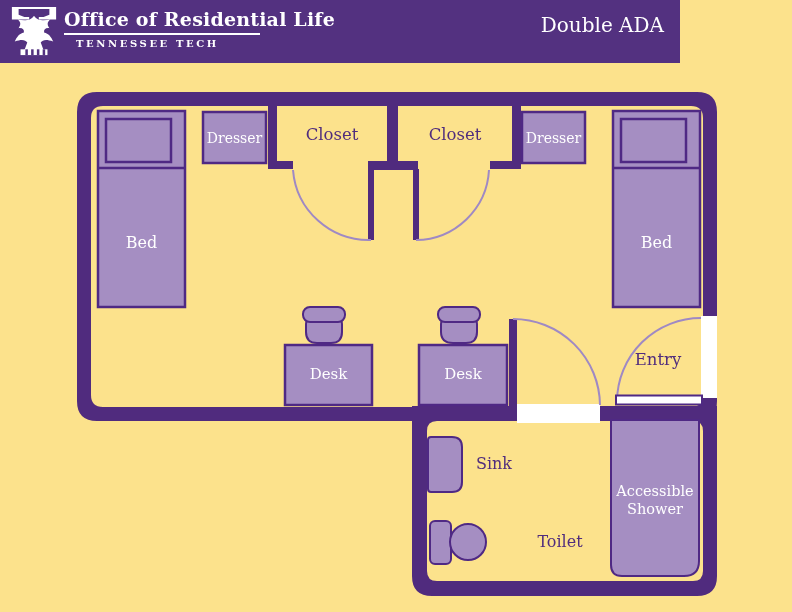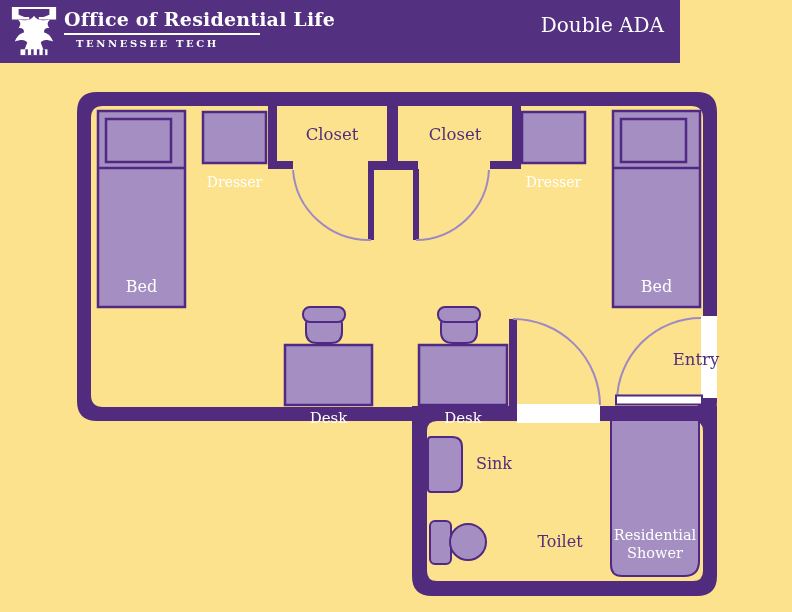--- a/index.html
+++ b/index.html
@@ -14,21 +14,21 @@
   
   .header{position:absolute;left:0;top:0;width:680px;height:63px;background:var(--header-bg);z-index:2;}
   .logo{position:absolute;left:11px;top:7px;width:46px;height:50px;}
   .org-block{position:absolute;left:64px;top:8px;color:#fff;}
   .org-name{font-size:19px;font-weight:bold;letter-spacing:.2px;white-space:nowrap;}
   .org-rule{width:196px;height:2px;background:#fff;margin-top:3px;}
   .org-sub{font-size:10px;font-weight:bold;letter-spacing:2.6px;margin-top:3px;white-space:nowrap;margin-left:12px;}
   .page-title{position:absolute;right:16px;top:13px;color:#fff;font-size:20px;white-space:nowrap;}
   
   .lbl{position:absolute;z-index:3;text-align:center;pointer-events:none;}
-  .lbl.light{color:var(--label-light);margin-top:44px;}
+  .lbl.light{color:var(--label-light);}
   .lbl.dark{color:var(--label-dark);}
 </style>
 </head>
 <body>
 
 <div class="screen">
 
   <svg class="plan-svg" width="792" height="612" viewBox="0 0 792 612">
 
     <path fill-rule="evenodd" style="fill:var(--wall)" d="M97 92 H697 Q717 92 717 112 V401 Q717 421 697 421 H97 Q77 421 77 401 V112 Q77 92 97 92 Z
@@ -96,24 +96,24 @@
   </svg>
 
   <div class="lbl light" style="left:98px;top:233px;width:87px;font-size:16px;">Bed</div>
   <div class="lbl light" style="left:613px;top:233px;width:87px;font-size:16px;">Bed</div>
   <div class="lbl light" style="left:203px;top:130px;width:63px;font-size:14px;">Dresser</div>
   <div class="lbl light" style="left:522px;top:130px;width:63px;font-size:14px;">Dresser</div>
   <div class="lbl dark" style="left:282px;top:125px;width:100px;font-size:16.5px;">Closet</div>
   <div class="lbl dark" style="left:405px;top:125px;width:100px;font-size:16.5px;">Closet</div>
   <div class="lbl light" style="left:285px;top:365px;width:87px;font-size:15px;">Desk</div>
   <div class="lbl light" style="left:419px;top:365px;width:88px;font-size:15px;">Desk</div>
-  <div class="lbl dark" style="left:654px;top:350px;width:84px;font-size:16.5px;">Entry</div>
+  <div class="lbl dark" style="left:616px;top:350px;width:84px;font-size:16.5px;">Entry</div>
   <div class="lbl dark" style="left:464px;top:454px;width:60px;font-size:16px;text-align:center;">Sink</div>
   <div class="lbl dark" style="left:488px;top:532px;width:64px;font-size:16px;padding-left:40px;">Toilet</div>
-  <div class="lbl light" style="left:607px;top:482px;width:96px;font-size:14.5px;line-height:18px;">Residential Shower</div>
+  <div class="lbl light" style="left:607px;top:482px;width:96px;font-size:14.5px;line-height:18px;">Accessible Shower</div>
 
   <div class="header">
     <svg class="logo" viewBox="0 0 46 52">
       <rect x="0" y="0" width="46" height="13" fill="#ffffff"></rect>
       <path d="M7 2 H39 V8 L33 10.5 H28 V27 H18 V10.5 H13 L7 8 Z" style="fill:var(--header-bg)"></path>
       <path fill="#ffffff" d="M23 9 C19 15 12 14 6 13 C10 16 9 19 7 22 C11 21.5 13 23.5 12.5 26.5
                C8 27.5 5 31 3 36 C10 33.5 14 34 16 37 L13 45 H33 L30 37
                C32 34 36 33.5 43 36 C41 31 38 27.5 33.5 26.5 C33 23.5 35 21.5 39 22
                C37 19 36 16 40 13 C34 14 27 15 23 9 Z"></path>
       <circle cx="23" cy="19" r="5.5" fill="#ffffff"></circle>

